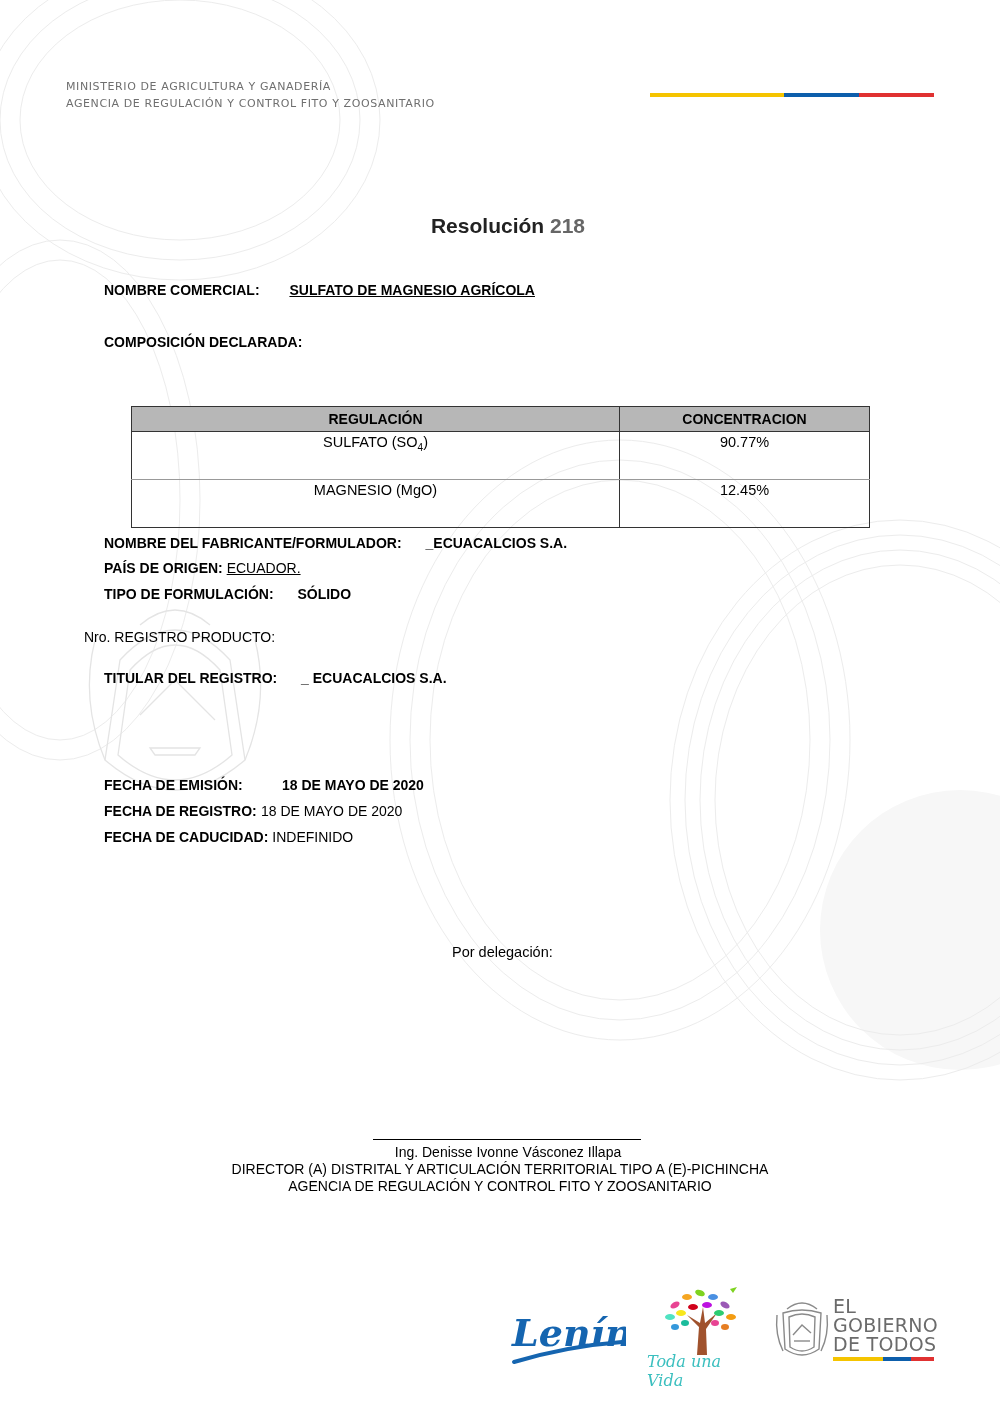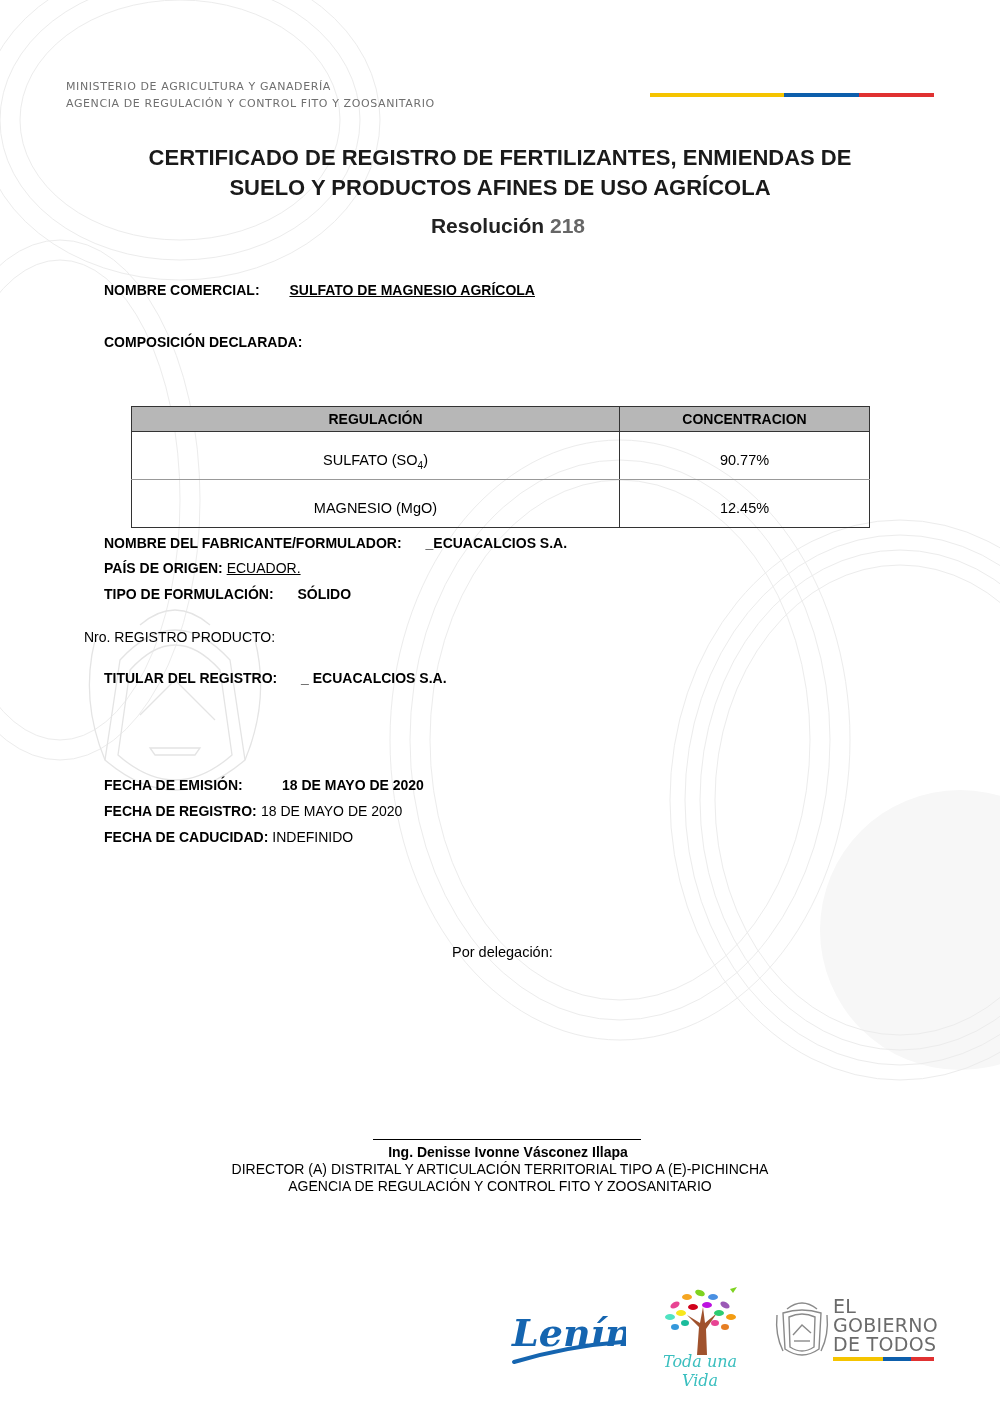--- a/index.html
+++ b/index.html
@@ -24,40 +24,40 @@
   .resolution { position: absolute; left: 0; top: 214px; width: 1016px; text-align: center; font-weight: bold; font-size: 21px; color: #222; }
   .resolution .num { color: #666; }
 
   .field { position: absolute; left: 84px; font-size: 14px; line-height: 17px; }
   .field .lbl { font-weight: bold; padding-left: 20px; }
   .u { text-decoration: underline; }
 
   table.comp { position: absolute; left: 131px; top: 406px; width: 739px; border-collapse: collapse; font-size: 14.5px; }
   table.comp th, table.comp td { border: 1px solid #333; text-align: center; }
   table.comp th { background: #b7b7b7; font-weight: bold; height: 25px; font-size: 14px; }
-  table.comp td { height: 48px; vertical-align: top; padding-top: 20px; border-bottom-color: #999; }
+  table.comp td { height: 48px; vertical-align: top; padding-top: 2px; border-bottom-color: #999; }
   table.comp tr:last-child td { border-bottom-color: #333; }
   table.comp th:first-child, table.comp td:first-child { width: 488px; }
 
   .reg-number { position: absolute; left: 381px; top: 613px; font-weight: bold; font-size: 32px; letter-spacing: 0.3px; }
 
   .delegation { position: absolute; left: 452px; top: 944px; font-size: 14.5px; }
   .sign-line { position: absolute; left: 373px; top: 1139px; width: 268px; height: 1px; background: #000; }
   .signer { position: absolute; left: 0; top: 1144px; width: 1000px; text-align: center; font-size: 14px; line-height: 17px; }
-  .signer .name { font-weight: bold; padding-left: 16px; }
+  .signer .name { font-weight: normal; padding-left: 16px; }
 
   .logo-lenin { position: absolute; left: 508px; top: 1300px; width: 118px; height: 70px; }
   .logo-tree { position: absolute; left: 645px; top: 1285px; width: 110px; height: 95px; }
   .logo-gov { position: absolute; left: 773px; top: 1295px; width: 165px; height: 72px; }
   .gov-text { position: absolute; left: 60px; top: 2px; font-family: "DejaVu Sans", sans-serif; font-size: 19px; line-height: 19px; color: #6b6b6b; letter-spacing: 0.3px; }
   .gov-bar { position: absolute; left: 60px; top: 62px; width: 101px; height: 4px; display: flex; }
   .gov-bar .y { flex: 0 0 50px; background: #f5c400; }
   .gov-bar .b { flex: 0 0 28px; background: #0d5eab; }
   .gov-bar .r { flex: 1; background: #e03131; }
-  .toda { position: absolute; left: 2px; top: 67px; width: 106px; text-align: center; font-family: "DejaVu Serif", serif; font-style: italic; font-size: 16px; color: #3bbfbf; }
+  .toda { position: absolute; left: 2px; top: 67px; width: 106px; text-align: left; font-family: "DejaVu Serif", serif; font-style: italic; font-size: 16px; color: #3bbfbf; }
 </style>
 </head>
 <body>
 
 <svg class="watermark" viewBox="0 0 1000 1415">
   <g fill="none" stroke="#ececec" stroke-width="1">
     <circle cx="960" cy="930" r="140" fill="#f7f7f7" stroke="none"></circle>
     <ellipse cx="900" cy="800" rx="230" ry="280"></ellipse>
     <ellipse cx="900" cy="800" rx="215" ry="265"></ellipse>
     <ellipse cx="900" cy="800" rx="200" ry="250"></ellipse>
@@ -88,24 +88,20 @@
     <div>MINISTERIO DE AGRICULTURA Y GANADERÍA</div>
     <div>AGENCIA DE REGULACIÓN Y CONTROL FITO Y ZOOSANITARIO</div>
   </div>
 
   <div class="flag-bar">
     <div class="y" style="background:#f5c400"></div>
     <div class="b" style="background:#0d5eab"></div>
     <div class="r" style="background:#e03131"></div>
   </div>
 
-  <div class="title">
-    <div>CERTIFICADO DE REGISTRO DE FERTILIZANTES, ENMIENDAS DE</div>
-    <div>SUELO Y PRODUCTOS AFINES DE USO AGRÍCOLA</div>
-  </div>
 
   <div class="resolution">
     <span>Resolución</span>
     <span class="num">218</span>
   </div>
 
   <div class="field" style="top:282px">
     <span class="lbl">NOMBRE COMERCIAL:</span>
     <span class="lbl u" style="margin-left:6px"> SULFATO DE MAGNESIO AGRÍCOLA</span>
   </div>

